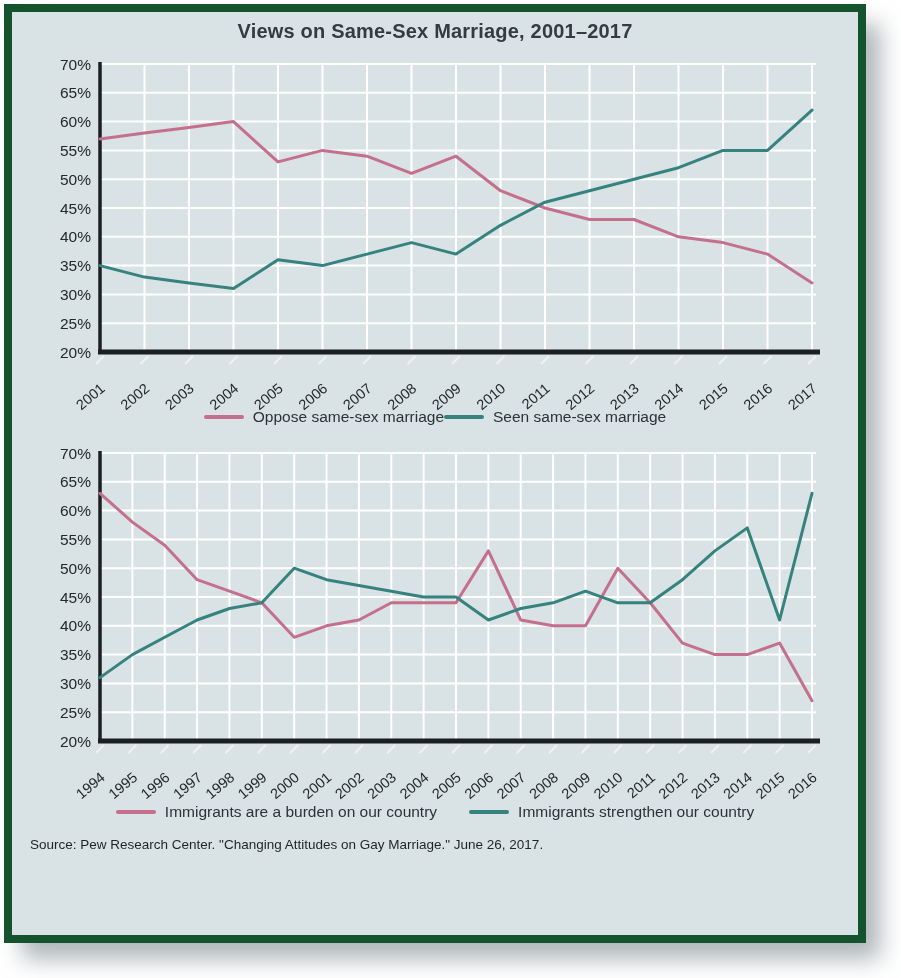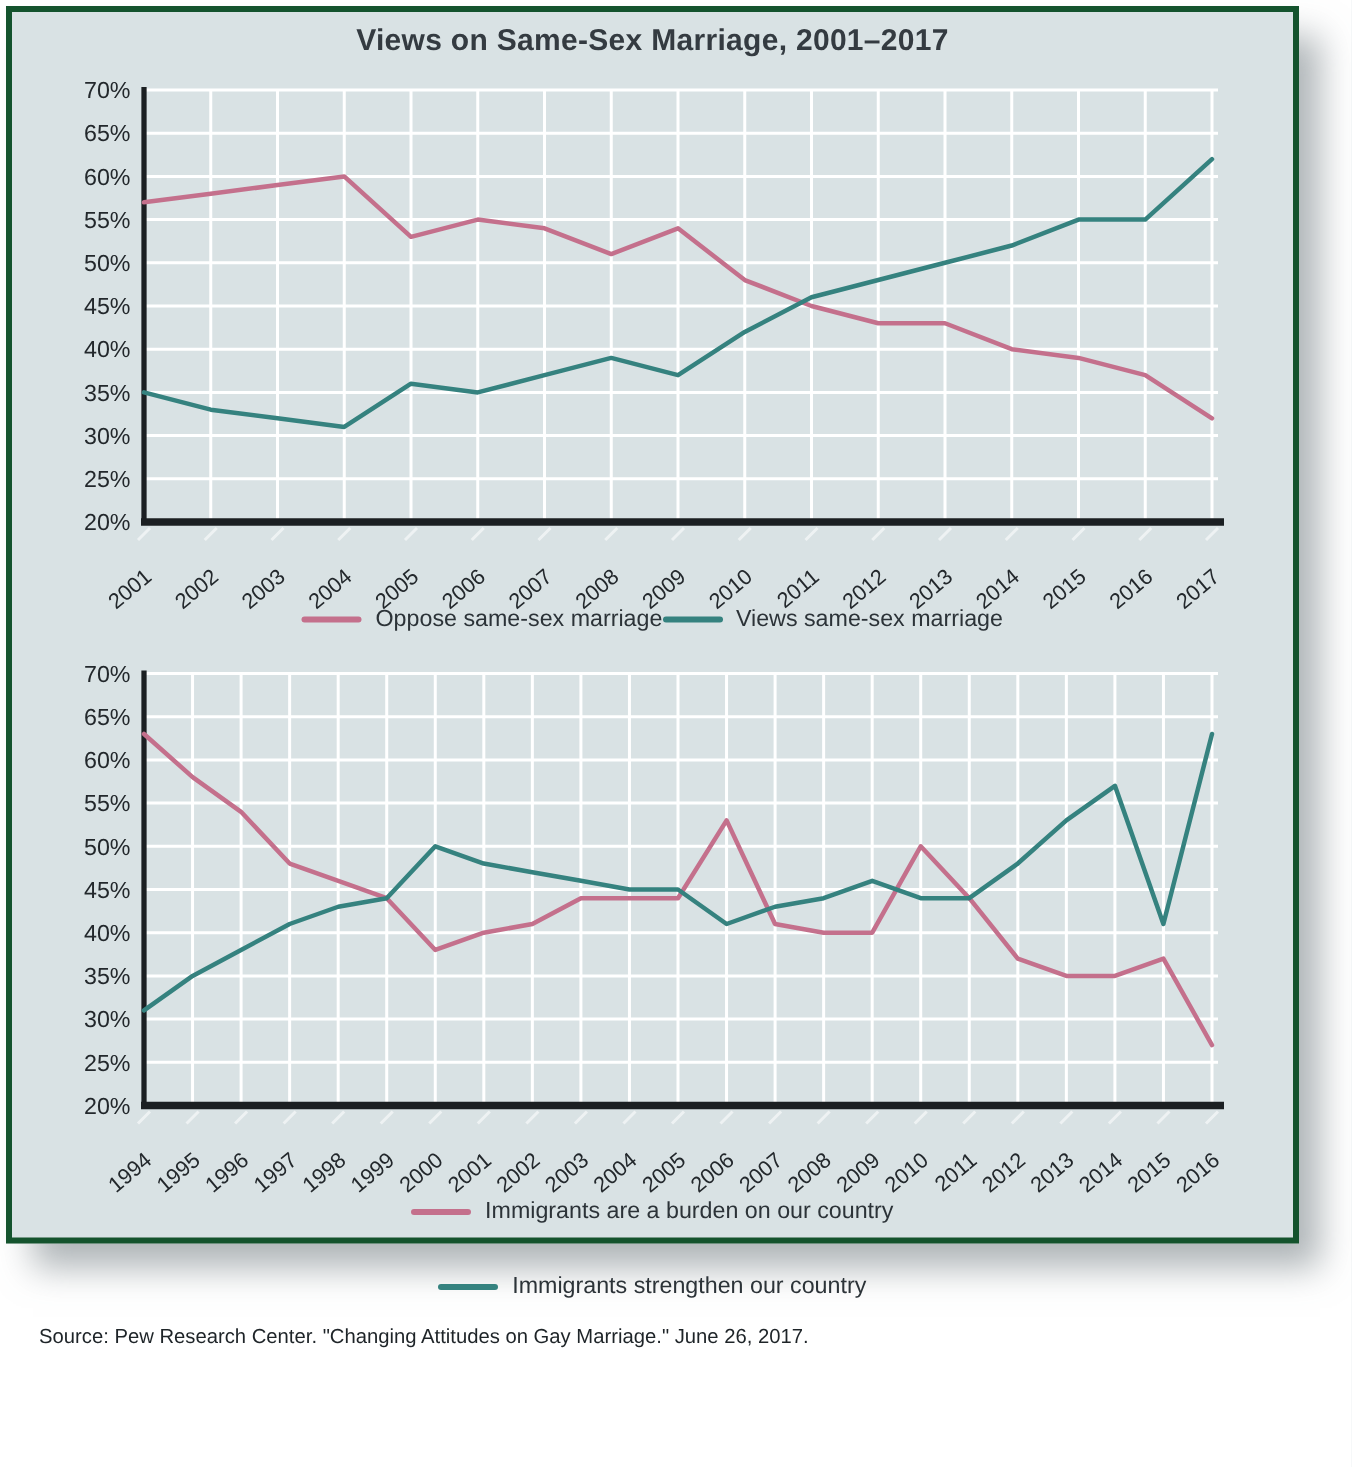--- a/index.html
+++ b/index.html
@@ -5,23 +5,23 @@
   * { margin: 0; padding: 0; box-sizing: border-box; }
   html, body {
     width: 901px; height: 978px;
     background: #ffffff;
     font-family: "Liberation Sans", sans-serif;
     overflow: hidden;
   }
   .figure-card {
     position: absolute;
     left: 4px; top: 4px;
-    width: 862px; height: 825px;
+    width: 862px; height: 939px;
     background: #d9e2e4;
-    border: 4px solid #14532d;
+    border: 8px solid #14532d;
     box-shadow: 16px 18px 22px -2px rgba(110,120,126,0.55);
   }
   .chart-title {
     text-align: center;
     font-size: 20px;
     font-weight: bold;
     color: #343b41;
     letter-spacing: 0.2px;
   }
   .chart-title.first { margin-top: 8px; }
@@ -30,21 +30,21 @@
   svg.chart.first { margin-top: 11px; }
   svg.chart.second { margin-top: 17px; }
   .legend {
     display: flex;
     justify-content: center;
     align-items: center;
     color: #2c3338;
     font-size: 15.5px;
   }
   .legend.first { margin-top: 2px; }
-  .legend.second { margin-top: 8px; gap: 32px; flex-direction: column; }
+  .legend.second { margin-top: 8px; gap: 32px; }
   .legend-item { display: flex; align-items: center; gap: 9px; }
   .swatch {
     display: inline-block;
     width: 40px; height: 3.5px;
     border-radius: 2px;
   }
   .sources {
     margin-top: 14px;
     padding-left: 18px;
     font-size: 13.5px;
@@ -145,21 +145,21 @@
       </g>
     </svg>
 
   <div class="legend first">
     <span class="legend-item">
       <span class="swatch" style="background: rgb(196, 112, 140);"></span>
       <span>Oppose same-sex marriage</span>
     </span>
     <span class="legend-item">
       <span class="swatch" style="background: rgb(53, 130, 127);"></span>
-      <span>Views same-sex marriage</span>
+      <span>Seen same-sex marriage</span>
     </span>
   </div>
 
 
   <svg class="chart second" width="850" height="352">
       <g stroke="#ffffff" stroke-width="2">
         <line x1="88" y1="269.2" x2="804" y2="269.2"></line>
         <line x1="88" y1="240.4" x2="804" y2="240.4"></line>
         <line x1="88" y1="211.60000000000002" x2="804" y2="211.60000000000002"></line>
         <line x1="88" y1="182.8" x2="804" y2="182.8"></line>

